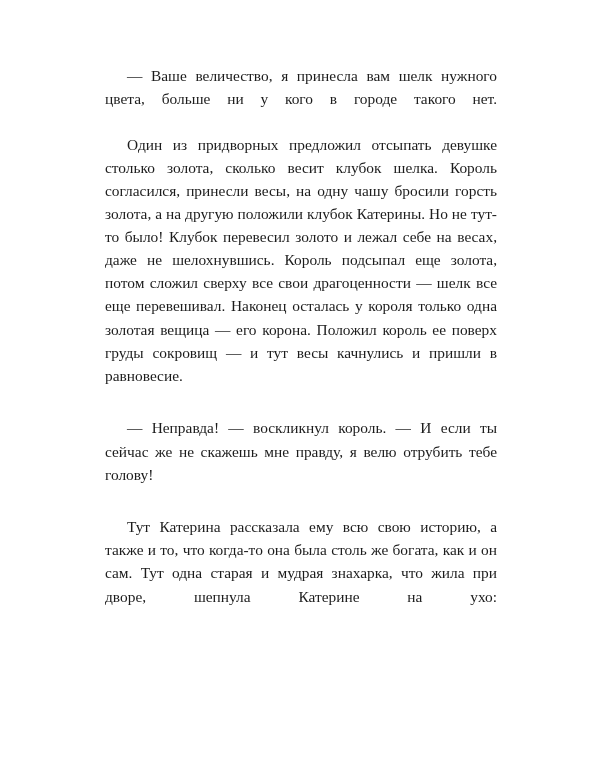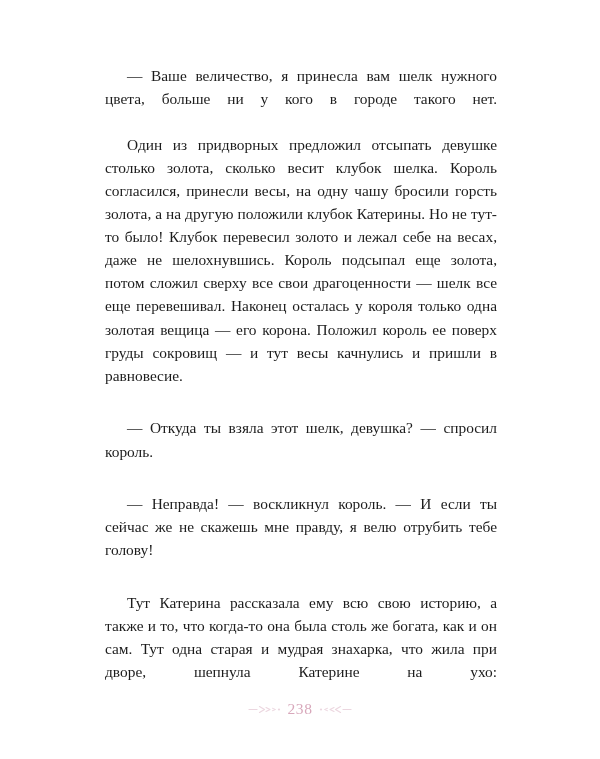--- a/index.html
+++ b/index.html
@@ -101,46 +101,22 @@
 <body>
 
 <div class="page">
 
   <div class="text-block">
 
     <p class="para dialogue">— Ваше величество, я принесла вам шелк нужного цвета, больше ни у кого в городе такого нет.</p>
 
     <p class="para narrative">Один из придворных предложил отсыпать девушке столько золота, сколько весит клубок шелка. Король согласился, принесли весы, на одну чашу бросили горсть золота, а на другую положили клубок Катерины. Но не тут-то было! Клубок перевесил золото и лежал себе на весах, даже не шелохнувшись. Король подсыпал еще золота, потом сложил сверху все свои драгоценности — шелк все еще перевешивал. Наконец осталась у короля только одна золотая вещица — его корона. Положил король ее поверх груды сокровищ — и тут весы качнулись и пришли в равновесие.</p>
 
-    <p class="para dialogue">— Откуда ты взяла этот шелк, девушка? — спросил король.</p>
 
 
     <p class="para dialogue">— Неправда! — воскликнул король. — И если ты сейчас же не скажешь мне правду, я велю отрубить тебе голову!</p>
 
     <p class="para after-dialogue">Тут Катерина рассказала ему всю свою историю, а также и то, что когда-то она была столь же богата, как и он сам. Тут одна старая и мудрая знахарка, что жила при дворе, шепнула Катерине на ухо:</p>
 
   </div>
 
-  <div class="footer">
-    <div class="folio-wrap">
-
-      <svg class="folio-ornament" width="34" height="11" viewBox="0 0 34 11">
-        <path d="M1 5.5 L9 5.5" stroke="#dcb6c6" stroke-width="1.2" fill="none" stroke-linecap="round"></path>
-        <path d="M11.5 2.6 L16.5 5.5 L11.5 8.4" stroke="#dcb6c6" stroke-width="1.2" fill="none" stroke-linecap="round" stroke-linejoin="round"></path>
-        <path d="M18 3.6 L22 5.5 L18 7.4" stroke="#dcb6c6" stroke-width="1.1" fill="none" stroke-linecap="round" stroke-linejoin="round"></path>
-        <path d="M24.5 4.3 L27.5 5.5 L24.5 6.7" stroke="#dcb6c6" stroke-width="1" fill="none" stroke-linecap="round" stroke-linejoin="round"></path>
-        <circle cx="31" cy="5.5" r="1.1" fill="#dcb6c6"></circle>
-      </svg>
-
-      <span class="folio-number">238</span>
-
-      <svg class="folio-ornament" width="34" height="11" viewBox="0 0 34 11">
-        <circle cx="3" cy="5.5" r="1.1" fill="#dcb6c6"></circle>
-        <path d="M9.5 4.3 L6.5 5.5 L9.5 6.7" stroke="#dcb6c6" stroke-width="1" fill="none" stroke-linecap="round" stroke-linejoin="round"></path>
-        <path d="M16 3.6 L12 5.5 L16 7.4" stroke="#dcb6c6" stroke-width="1.1" fill="none" stroke-linecap="round" stroke-linejoin="round"></path>
-        <path d="M22.5 2.6 L17.5 5.5 L22.5 8.4" stroke="#dcb6c6" stroke-width="1.2" fill="none" stroke-linecap="round" stroke-linejoin="round"></path>
-        <path d="M25 5.5 L33 5.5" stroke="#dcb6c6" stroke-width="1.2" fill="none" stroke-linecap="round"></path>
-      </svg>
-
-    </div>
-  </div>
 
 </div>
 
 </body></html>

